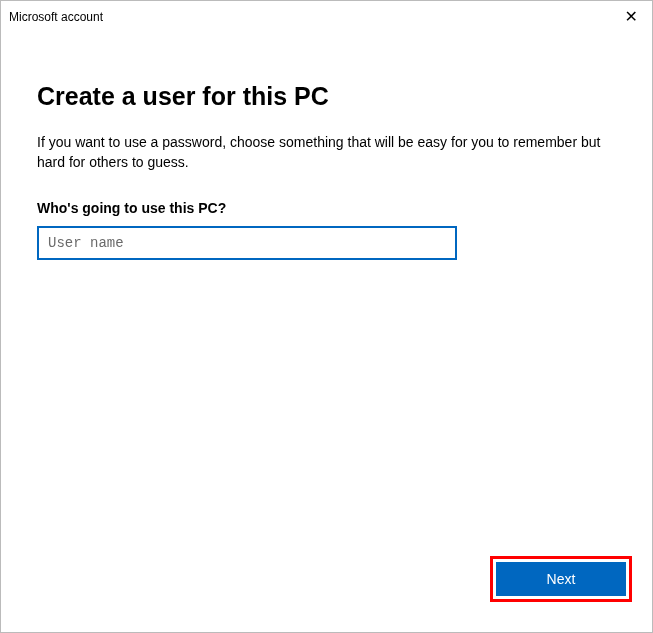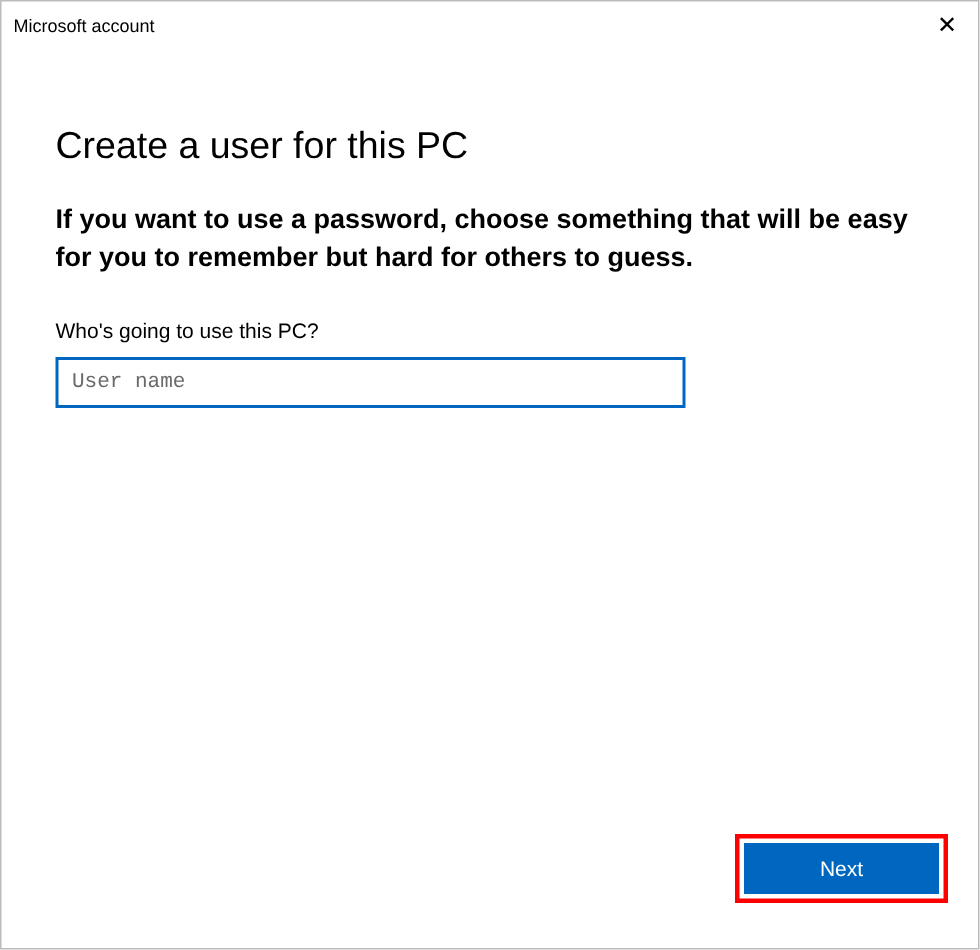--- a/index.html
+++ b/index.html
@@ -23,35 +23,34 @@
       font-size: 16px;
       cursor: default;
       padding: 0 4px;
       font-family: Arial, sans-serif;
     }
     .content {
       padding: 50px 36px 0 36px;
     }
     .heading {
       font-size: 25px;
-      font-weight: 400;
+      font-weight: 700;
       color: #000;
       margin-bottom: 22px;
     }
     .sub {
-      font-size: 18px;
+      font-size: 14px;
       color: #000;
       line-height: 1.4;
       margin-bottom: 28px;
       max-width: 580px;
-      font-weight: bold;
     }
     .label {
       font-size: 14px;
-      font-weight: 400;
+      font-weight: 700;
       color: #000;
       margin-bottom: 10px;
     }
     .field {
       width: 420px;
       height: 34px;
       padding: 0 10px;
       font-size: 14px;
       font-family: Liberation Mono, monospace;
       border: 1px solid #999;

